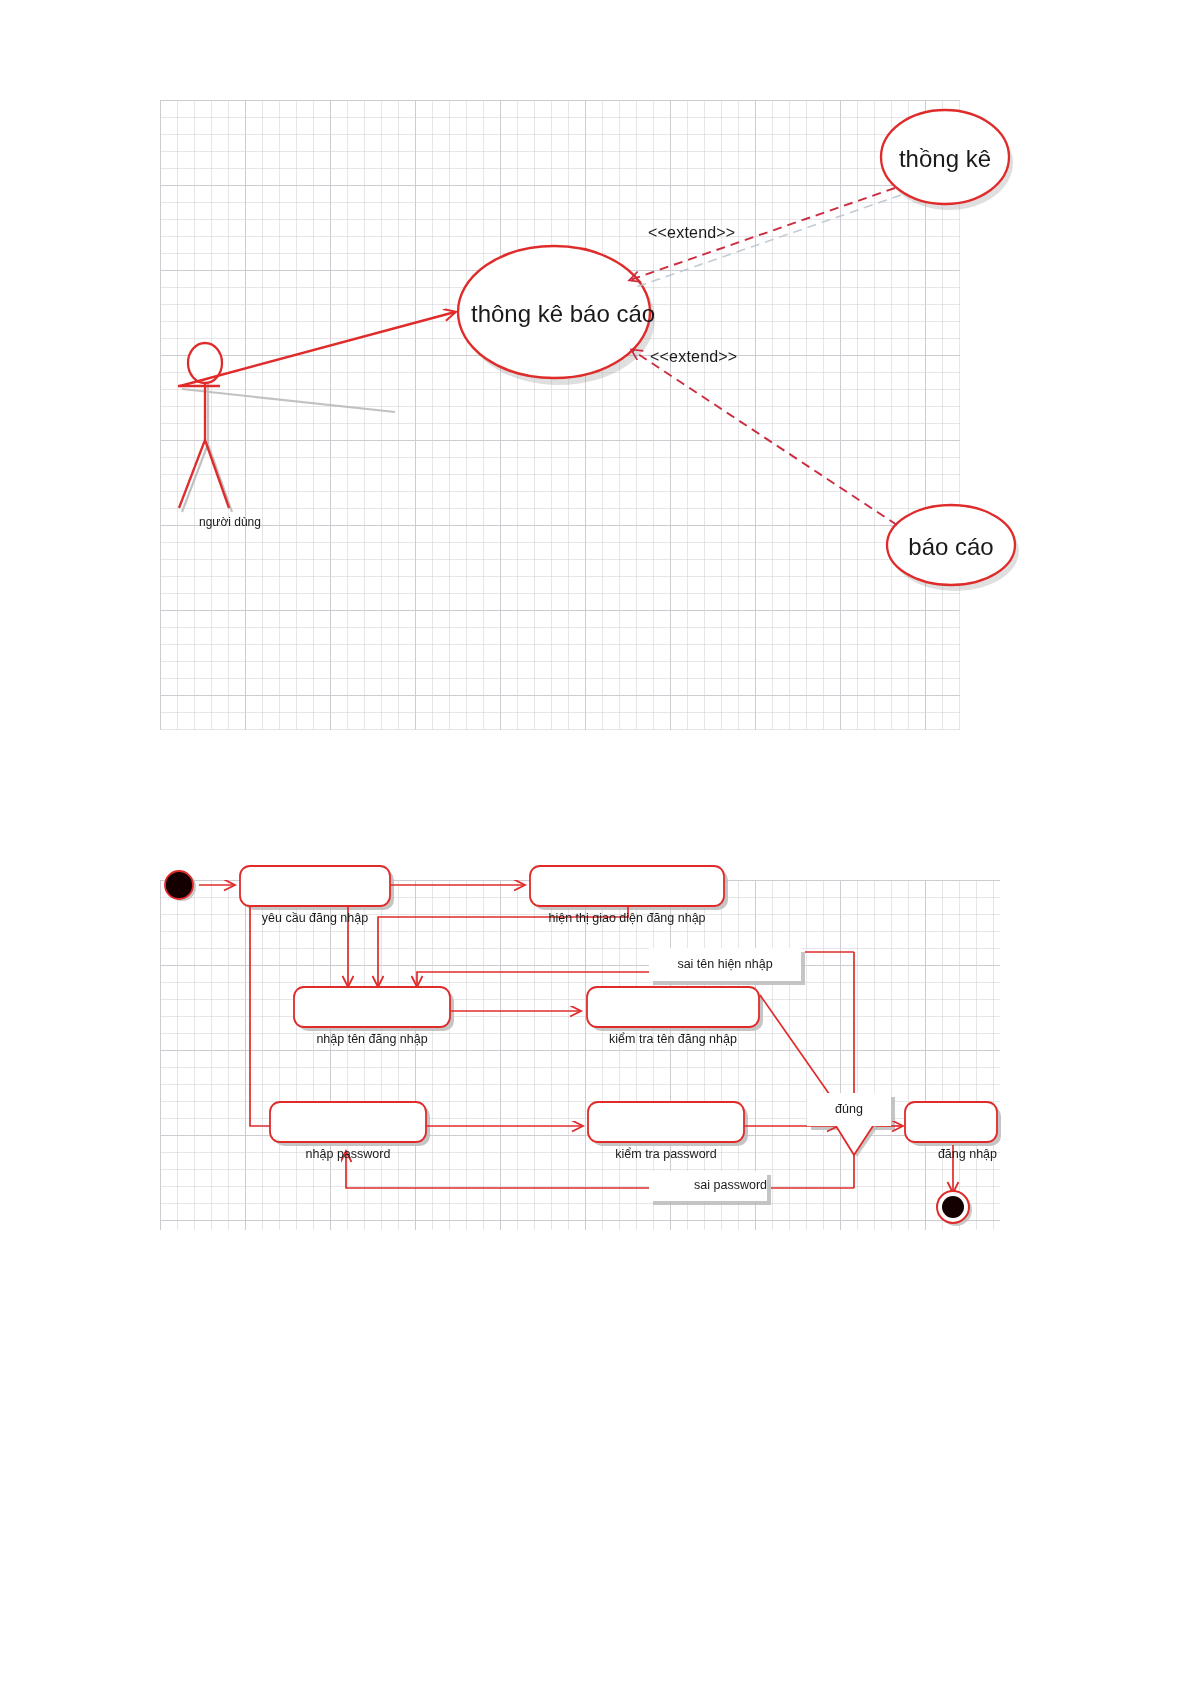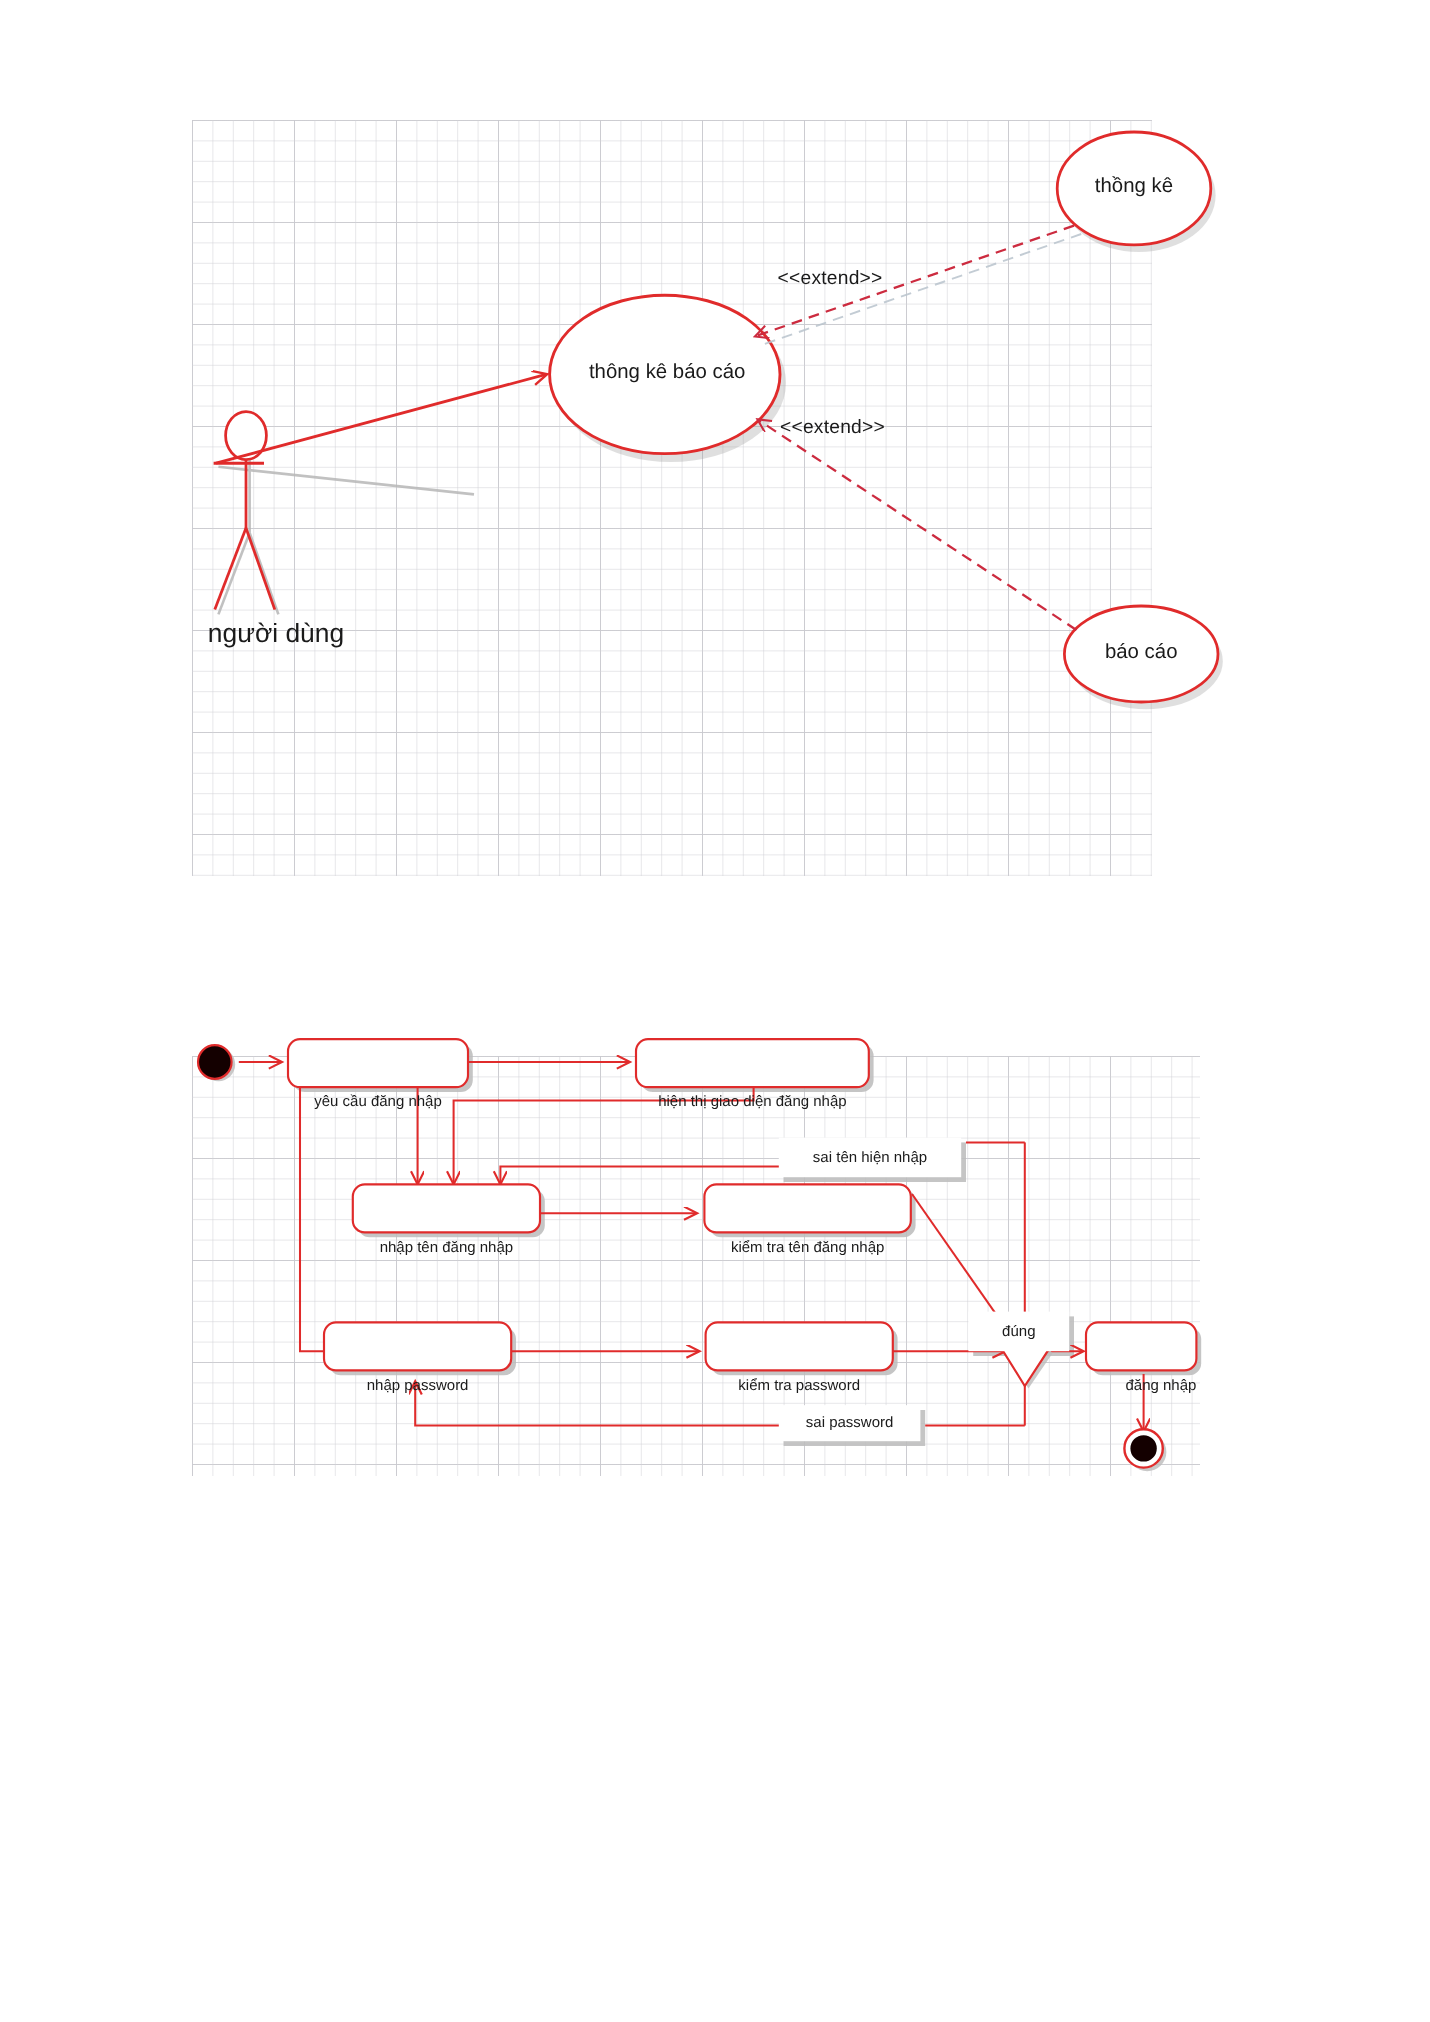--- a/index.html
+++ b/index.html
@@ -50,22 +50,22 @@
 
   
   .uc-label {
     position: absolute;
     font-family: "Liberation Sans", sans-serif;
     color: #1a1a1a;
     white-space: nowrap;
     pointer-events: none;
     text-align: center;
   }
-  .ellipse-label { font-size: 17px; }
-  .actor-label { font-size: 22px; }
+  .ellipse-label { font-size: 24px; }
+  .actor-label { font-size: 12px; }
   .stereotype-label { font-size: 16px; letter-spacing: 0.2px; }
 
   .node-label {
     position: absolute;
     font-size: 12.5px;
     color: #1a1a1a;
     white-space: nowrap;
     pointer-events: none;
     font-family: "Liberation Sans", sans-serif;
     margin-top: 32px;
@@ -283,16 +283,16 @@
     <div class="node-label" style="left:110px; top:235px; width:156px; text-align:center;">nhập password</div>
 
     <div class="node-label" style="left:428px; top:235px; width:156px; text-align:center;">kiểm tra password</div>
 
     <div class="node-label" style="left:745px; top:235px; width:92px; text-align:right;">đăng nhập</div>
 
     <div class="guard-label" style="left:489px; top:77px; width:152px; text-align:center;">sai tên hiện nhập</div>
 
     <div class="guard-label" style="left:647px; top:222px; width:84px; text-align:center;">đúng</div>
 
-    <div class="guard-label" style="left:489px; top:298px; width:118px; text-align:center;">sai password</div>
+    <div class="guard-label" style="left:489px; top:298px; width:118px; text-align:right;">sai password</div>
   </div>
 
 </div>
 
 </body></html>

